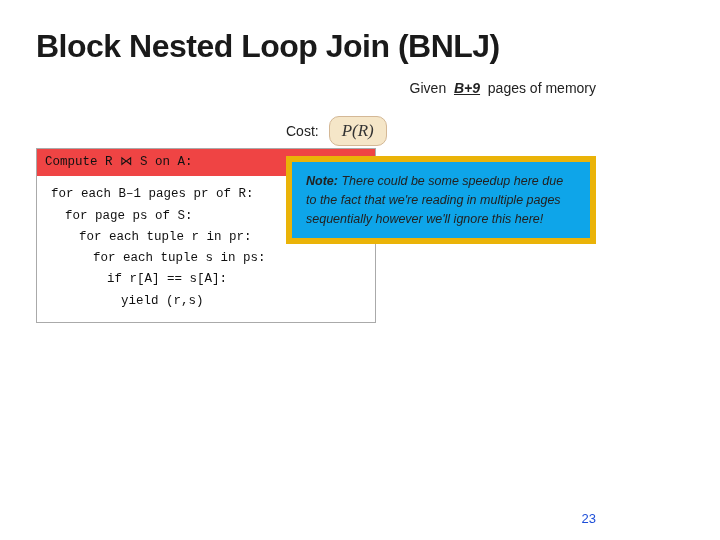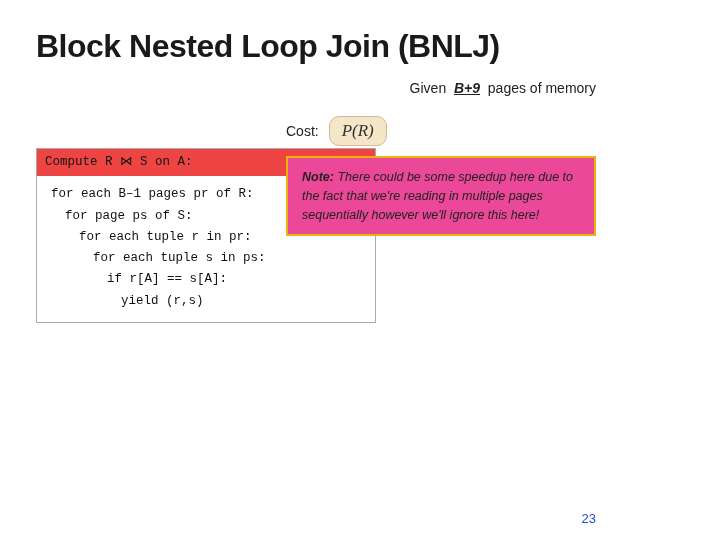--- a/index.html
+++ b/index.html
@@ -77,22 +77,22 @@
       background: #e8f0fb;
       border: none;
       padding: 10px 14px;
       font-size: 13px;
       color: #1a1a1a;
       margin-bottom: 12px;
       line-height: 1.5;
     }
 
     .info-box-2 {
-      background: #ec4899;
-      border: 2px solid #eab308;
+      background: #0ea5e9;
+      border: 6px solid #eab308;
       padding: 10px 14px;
       font-size: 12.5px;
       color: #222;
       font-style: italic;
       line-height: 1.5;
     }
 
     .code-box {
       position: absolute;
       top: 148px;

